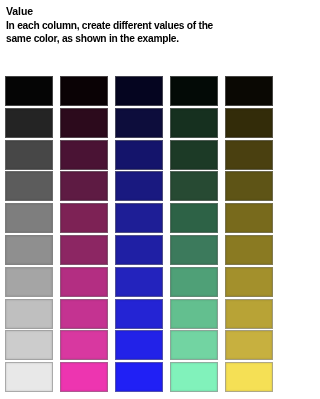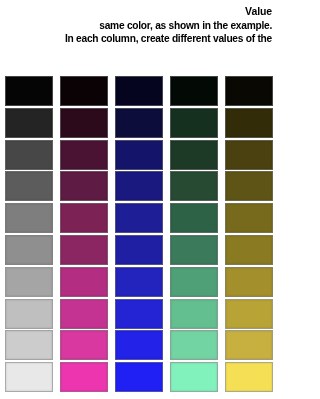--- a/index.html
+++ b/index.html
@@ -18,21 +18,21 @@
   #worksheet {
     width: 278px;
     height: 399px;
     position: relative;
     background: #ffffff;
     box-sizing: border-box;
   }
   
   .header {
     padding: 5px 6px 0 6px;
-    text-align: right;
+    text-align: left;
   }
   .title {
     font-size: 10.5px;
     font-weight: bold;
     color: #000000;
     letter-spacing: -0.1px;
     line-height: 13px;
     margin: 0 0 1px 0;
   }
   .instructions {
@@ -81,22 +81,22 @@
   }
 </style>
 </head>
 <body>
 
 <div id="worksheet">
 
   <div class="header">
     <div class="title">Value</div>
     <div class="instructions">
+      <span class="line">In each column, create different values of the</span>
       <span class="line">same color, as shown in the example.</span>
-      <span class="line">In each column, create different values of the</span>
     </div>
   </div>
 
   <div class="grid" id="color-grid">
       <div class="grid-row">
         <div class="swatch" style="background: rgb(5, 5, 5);"></div>
         <div class="swatch" style="background: rgb(10, 2, 5);"></div>
         <div class="swatch" style="background: rgb(5, 5, 32);"></div>
         <div class="swatch" style="background: rgb(3, 10, 6);"></div>
         <div class="swatch" style="background: rgb(10, 8, 3);"></div>

